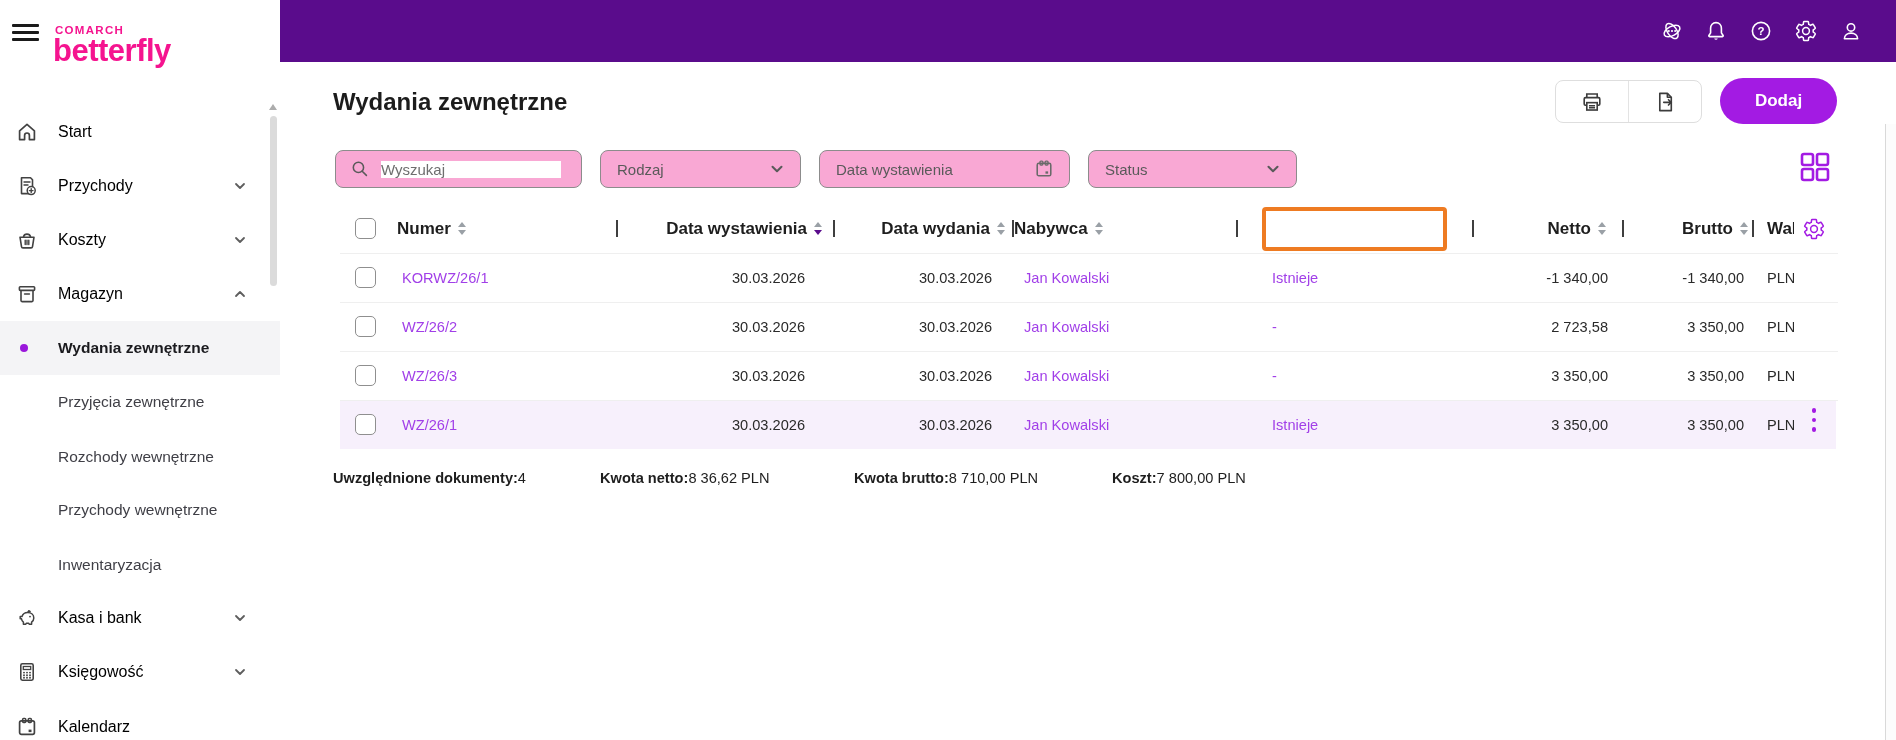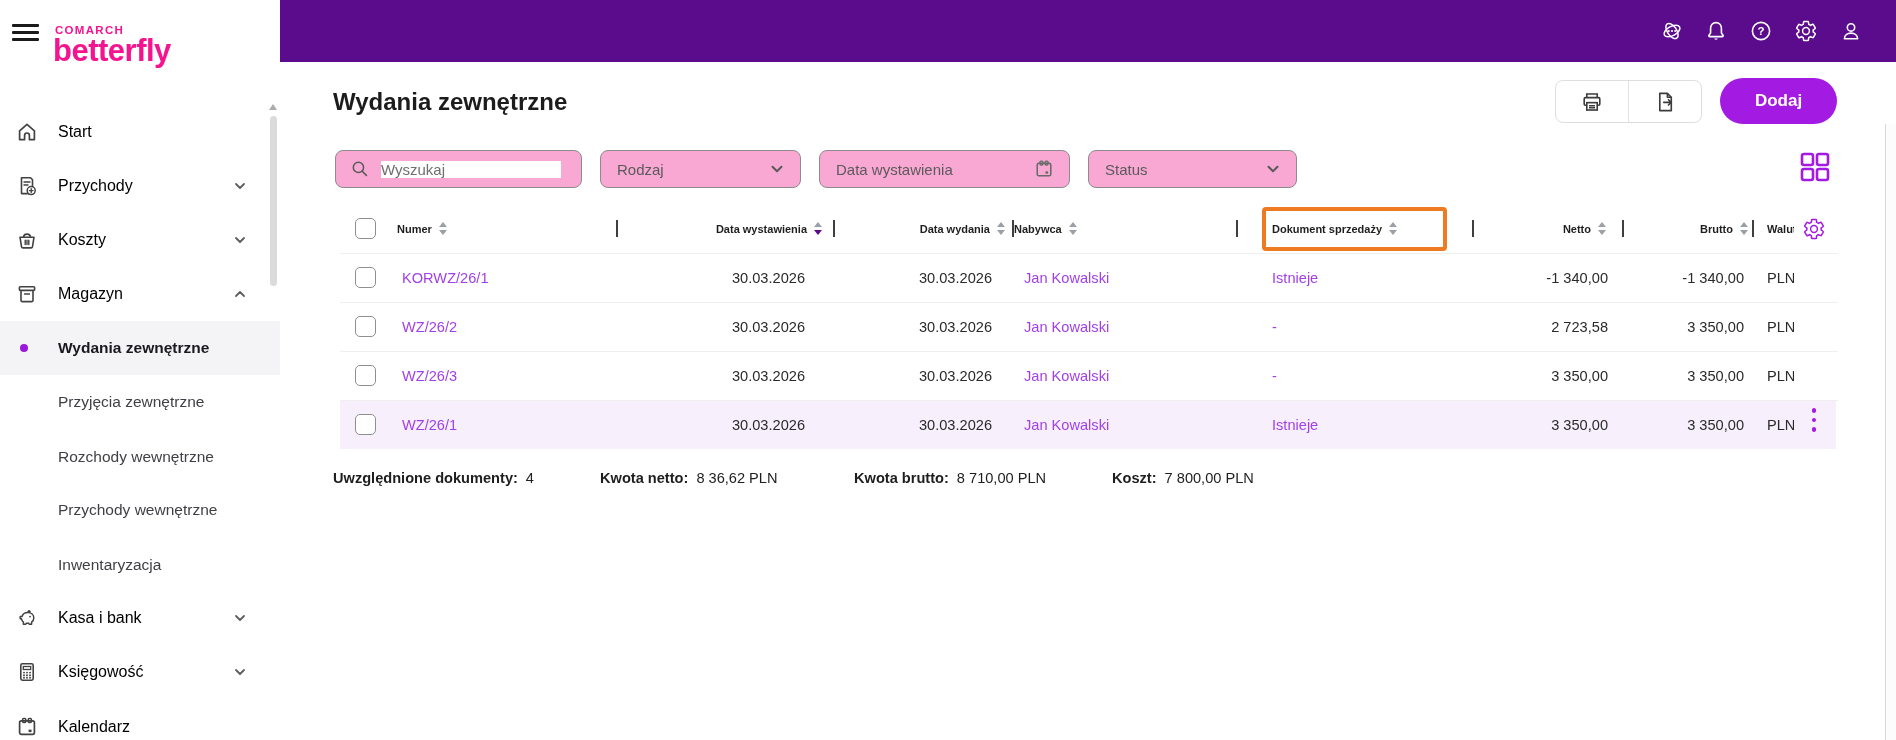--- a/index.html
+++ b/index.html
@@ -52,21 +52,21 @@
   .f-search input::placeholder { color:#6E6E6E; opacity:1; }
   .f-rodzaj { left:320px; width:201px; }
   .f-data { left:539px; width:251px; }
   .f-status { left:808px; width:209px; }
   .flabel { margin-left:16px; flex:1; }
   .fic-r { margin-right:14px; flex:none; display:flex; }
   .fic-l { margin-left:13px; margin-right:10px; flex:none; display:flex; }
 
   
   .thead { position:absolute; left:0; top:145px; width:1616px; height:43px; }
-  .hcell { position:absolute; top:0; height:43px; display:flex; align-items:center; font-size:11px;
+  .hcell { position:absolute; top:0; height:43px; display:flex; align-items:center; font-size:17px;
     font-weight:bold; color:#1E1E1E; cursor:pointer; white-space:nowrap; }
   .sep { position:absolute; width:2px; height:17px; background:#3F3F3F; top:158px; }
   .srt { display:inline-flex; flex-direction:column; margin-left:7px; gap:2.5px; }
   .srt .u { width:0; height:0; border-left:4.5px solid transparent; border-right:4.5px solid transparent; border-bottom:5.5px solid #9AA0A6; }
   .srt .d { width:0; height:0; border-left:4.5px solid transparent; border-right:4.5px solid transparent; border-top:5.5px solid #9AA0A6; }
   .srt.active .d { border-top-color:#5A0C8C; }
 
   .trow { position:absolute; left:0; width:1616px; height:49px; }
   .trow::before { content:""; position:absolute; left:60px; right:58px; top:0; border-top:1px solid #EFEFEF; }
   .row-hl { position:absolute; left:60px; top:338px; width:1496px; height:49px; background:#F7F0FC; }
@@ -82,21 +82,21 @@
   .c-netto{ left:1210px; width:118px; justify-content:flex-end; }
   .c-brutto{ left:1350px; width:114px; justify-content:flex-end; }
   .c-wal  { left:1487px; width:27px; overflow:hidden; }
   .cb { width:21px; height:21px; border:1.5px solid #8F8F8F; border-radius:5px; background:#fff; cursor:pointer; }
 
   .hl-box-col { position:absolute; left:982px; top:145px; width:185px; height:44px; border:4px solid #EE7B22;
     border-radius:4px; pointer-events:none; }
 
   
   .summary { position:absolute; top:400px; height:32px; left:0; width:1616px; font-size:14.6px; color:#1E1E1E; }
-  .sgroup { position:absolute; top:0; height:32px; display:flex; align-items:center; gap:8px; white-space:nowrap; }
+  .sgroup { position:absolute; top:0; height:32px; display:flex; align-items:center; white-space:nowrap; }
   .sgroup b { font-weight:bold; }
 
   
   .kebab { position:absolute; left:1530px; top:346px; width:8px; display:flex; flex-direction:column; gap:5px;
     align-items:center; cursor:pointer; }
   .kebab i { width:4.5px; height:4.5px; border-radius:50%; background:#A31BE3; }
   .cmenu { position:absolute; left:1370px; top:350px; width:150px; height:316px; background:#fff; border-radius:6px;
     box-shadow:0 1px 4px rgba(0,0,0,.13), 0 5px 16px rgba(0,0,0,.15); z-index:5; }
   .citem { height:45px; display:flex; align-items:center; padding-left:18px; font-size:15px; color:#3A3A3A;
     cursor:pointer; white-space:nowrap; }
@@ -371,27 +371,20 @@
             <i class="d"></i>
           </span>
       </div>
       <div class="hcell" style="left:734px">
         <span>Nabywca</span>
         <span class="srt">
             <i class="u"></i>
             <i class="d"></i>
           </span>
       </div>
-      <div class="hcell" style="left:992px">
-        <span>Dokument sprzedaży</span>
-        <span class="srt">
-            <i class="u"></i>
-            <i class="d"></i>
-          </span>
-      </div>
       <div class="hcell" style="left:1210px;width:116px;justify-content:flex-end">
         <span>Netto</span>
         <span class="srt">
             <i class="u"></i>
             <i class="d"></i>
           </span>
       </div>
       <div class="hcell" style="left:1350px;width:118px;justify-content:flex-end">
         <span>Brutto</span>
         <span class="srt">

